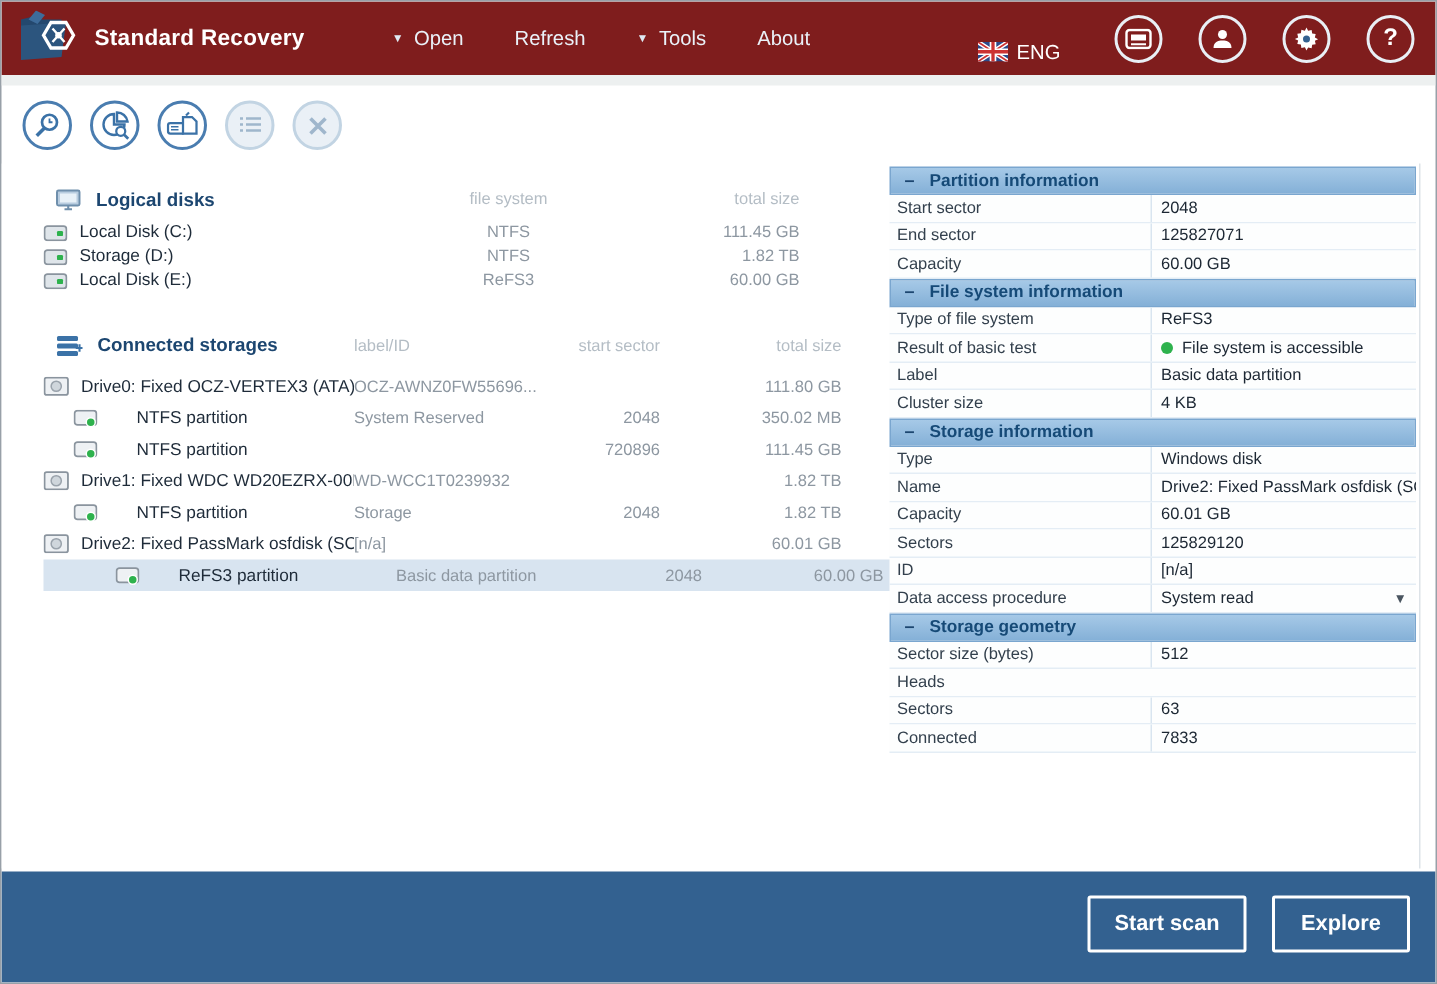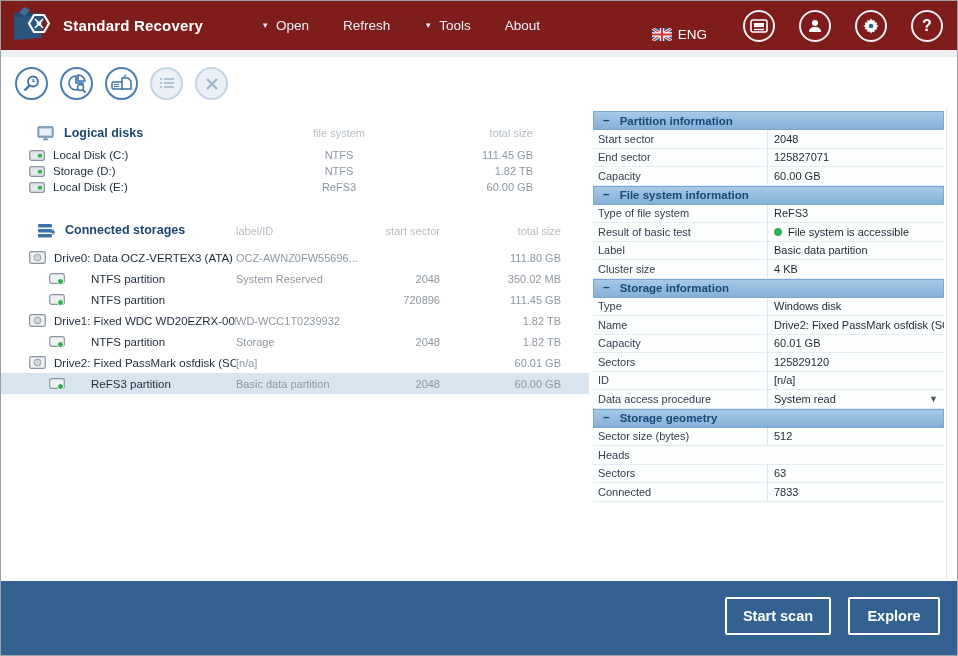--- a/index.html
+++ b/index.html
@@ -39,21 +39,21 @@
   .colhead{ color:#b4bdc5; font-size:11px; }
   .lg-grid{ display:grid; grid-template-columns:272px 132px 156px; align-items:center; width:588px;}
   .lg-grid .c-fs{ text-align:center; }
   .lg-grid .c-size{ text-align:right; padding-right:28px; }
   .cn-grid{ display:grid; grid-template-columns:235px 140px 64px 149px; align-items:center; width:588px;}
   .cn-grid .c-start{ text-align:right; }
   .cn-grid .c-size{ text-align:right; padding-right:28px; }
   .rows{ position:absolute; left:0; width:588px; }
   .lrow{ height:16px; cursor:pointer; }
   .crow{ height:21px; cursor:pointer; }
-  .crow.selected{ background:#d8e4f0; }
+  .crow.selected{ background:#d8e4f0;margin-left:28px; }
   .rname{ display:flex; align-items:center; gap:8px; padding-left:28px; color:#1e2b39; font-size:11.5px;
           white-space:nowrap; overflow:hidden;}
   .crow.partition .rname{ padding-left:48px;gap:26px; }
   .gray{ color:#8d97a1; }
   .icon16{ flex:0 0 auto; display:block; }
 
   
   .info-panel{ position:absolute; top:110px; left:592px; width:351px; }
   .info-sec-head{ height:19px; background:linear-gradient(180deg,#a6c9e7,#84b0d7);
                   border:1px solid #7aa6cf; display:flex; align-items:center; cursor:pointer;}
@@ -251,21 +251,21 @@
       <div class="colhead c-start">start sector</div>
       <div class="colhead c-size">total size</div>
     </div>
     <div class="rows" style="top:138px">
         <div class="crow cn-grid drive">
     <div class="rname">
       <svg class="icon16" width="17" height="13" viewBox="0 0 17 13">
               <rect x="0.7" y="0.7" width="15.6" height="11.6" rx="1.5" fill="#eef1f4" stroke="#8a949e" stroke-width="1.2"></rect>
               <circle cx="8.5" cy="6.5" r="3.4" fill="#cfd6dc" stroke="#9aa3ac" stroke-width="1"></circle>
             </svg>
-      <span>Drive0: Data OCZ-VERTEX3 (ATA)</span>
+      <span>Drive0: Fixed OCZ-VERTEX3 (ATA)</span>
     </div>
     <div class="gray">OCZ-AWNZ0FW55696...</div>
     <div class="c-start gray"></div>
     <div class="c-size gray">111.80 GB</div>
   </div>
         <div class="crow cn-grid partition">
     <div class="rname">
       <svg class="icon16" width="16" height="12" viewBox="0 0 16 12">
               <rect x="0.7" y="0.7" width="14.6" height="9.6" rx="2" fill="#eef1f4" stroke="#8a949e" stroke-width="1.2"></rect>
               <circle cx="11.5" cy="8.5" r="3" fill="#2eb24d" stroke="#ffffff" stroke-width="1"></circle>

